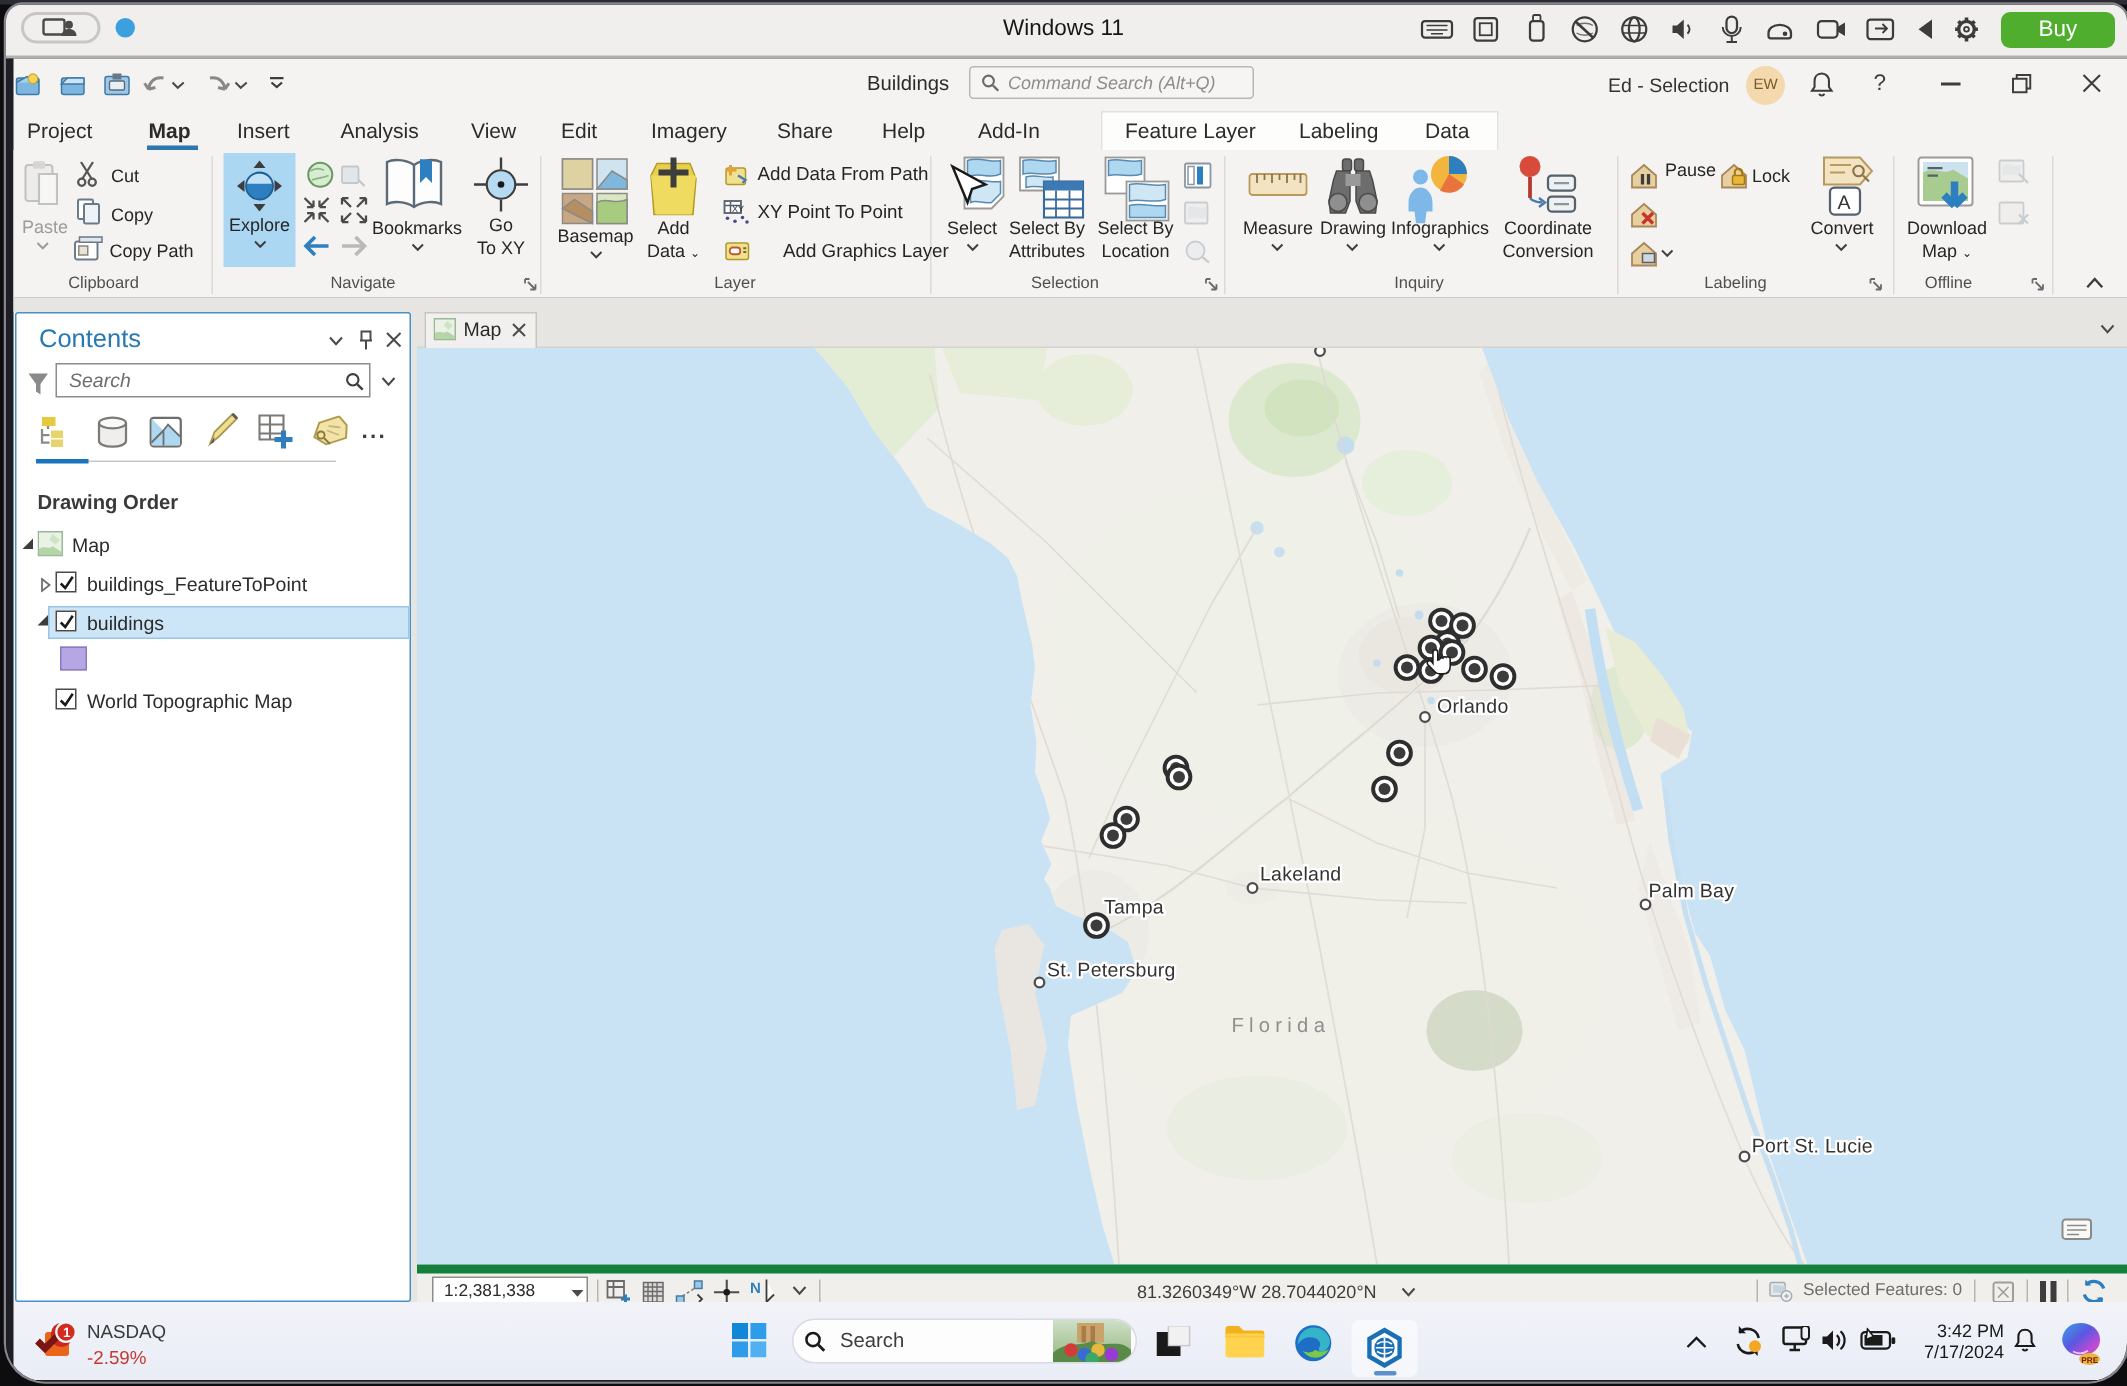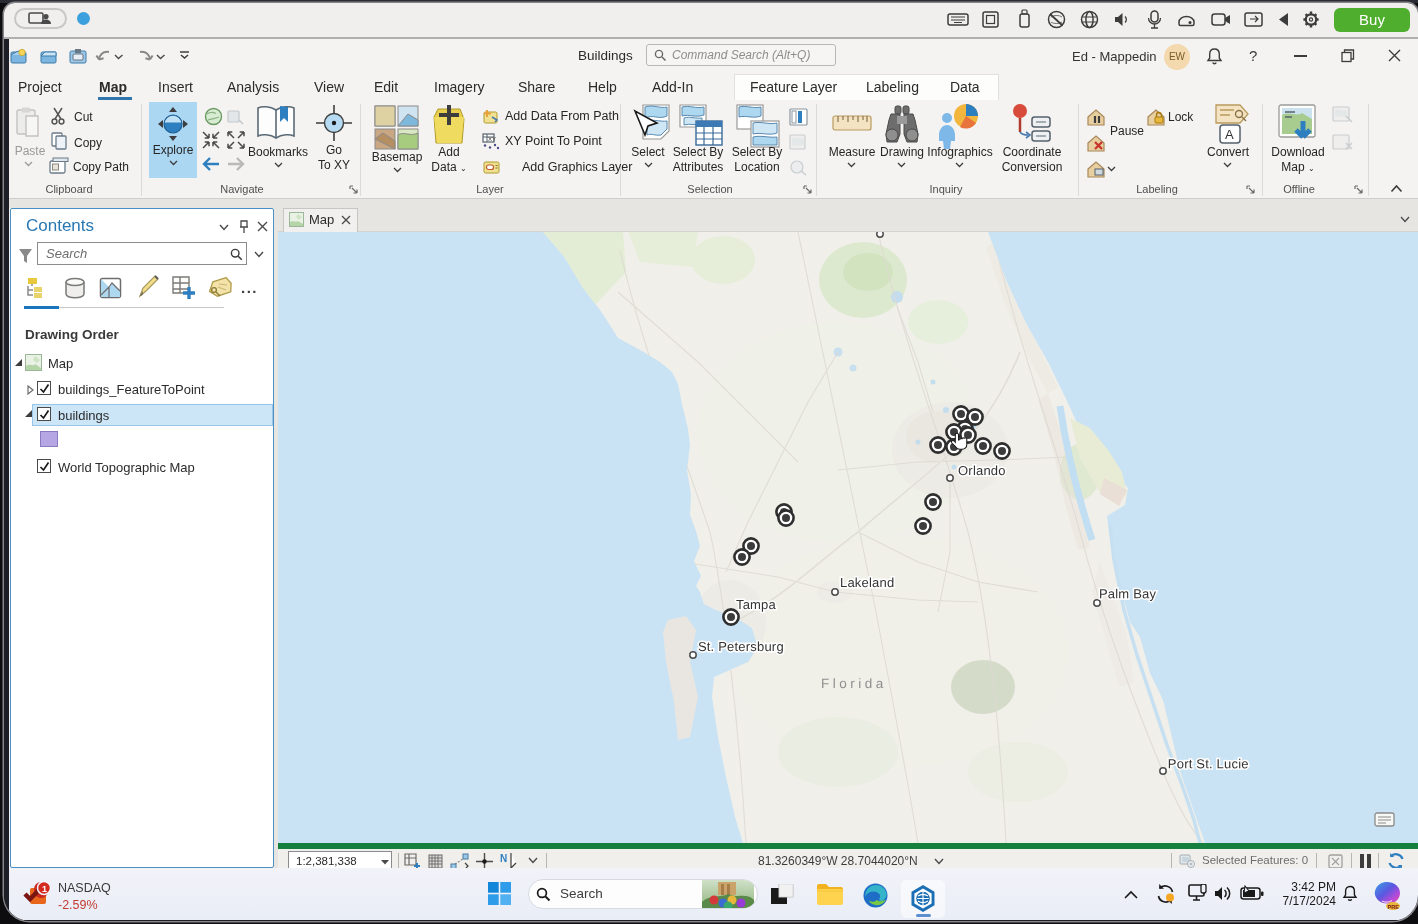--- a/index.html
+++ b/index.html
@@ -14,20 +14,21 @@
 .rtx{font-size:12px;color:#262626;text-align:center;line-height:15px}
 .sep{width:1px;background:#dcdad7}
 </style>
 </head>
 <body>
 <div class="a" style="left:0;top:0;width:1418px;height:3px;background:#2b2b33"></div>
 <div id="vmwin">
     <div id="scr">
 
 <div class="a" style="left:4px;top:3px;width:1414px;height:36px;background:#f0efed;border-bottom:2px solid #b2b0ae"></div>
+<div class="a txt" style="left:0;top:10px;width:1418px;text-align:center;font-size:15px;color:#161616">Windows 11</div>
 <div class="a" style="left:14px;top:8px;width:53px;height:21px;border:2px solid #c8c7c5;border-radius:11px;background:#f0efed">
  <svg width="49" height="17" viewBox="0 0 49 17">
           <rect x="13" y="3" width="14" height="10" rx="1.5" fill="none" stroke="#4a4a4a" stroke-width="1.6"></rect>
           <circle cx="30" cy="6.5" r="2.6" fill="#4a4a4a"></circle>
           <path d="M25 14c0-3 2.3-4.6 5-4.6s5 1.6 5 4.6z" fill="#4a4a4a"></path>
         </svg>
 </div>
 <div class="a" style="left:77px;top:12px;width:13px;height:13px;border-radius:50%;background:#3ba0dd"></div>
 <svg class="a" id="vmicons" style="left:946px;top:9px" width="380" height="21" viewBox="0 0 380 21">
  <g fill="none" stroke="#3c3c3c" stroke-width="1.5">
@@ -116,21 +117,21 @@
  </svg>
 </div>
 <div class="a txt" style="left:578px;top:48px;font-size:13.5px">Buildings</div>
 <div class="a" style="left:646px;top:44px;width:190px;height:22px;border:1px solid #b9b7b4;border-radius:3px;background:#f6f5f3">
  <svg class="a" style="left:7px;top:4px" width="13" height="13" viewBox="0 0 13 13">
           <circle cx="5" cy="5" r="3.6" fill="none" stroke="#6a6a6a" stroke-width="1.4"></circle>
           <path d="M8 8l3.5 3.5" stroke="#6a6a6a" stroke-width="1.6"></path>
         </svg>
  <div class="txt" style="margin:3px 0 0 25px;font-style:italic;color:#8d8d8d;font-size:12px">Command Search (Alt+Q)</div>
 </div>
-<div class="a txt" style="left:1072px;top:49px;font-size:13px;color:#333">Ed - Mappedin</div>
+<div class="a txt" style="left:1072px;top:49px;font-size:13px;color:#333">Ed - Selection</div>
 <div class="a" style="left:1164px;top:44px;width:26px;height:26px;border-radius:50%;background:#f3d9ad;color:#7a5a28;font-size:10px;font-weight:normal;text-align:center;line-height:26px">EW</div>
 <svg class="a" style="left:1206px;top:47px" width="17" height="18" viewBox="0 0 17 18">
         <path d="M8.5 2c-3 0-4.8 2.2-4.8 5v4L2 13.5h13L13.3 11V7c0-2.8-1.8-5-4.8-5z" fill="none" stroke="#3c3c3c" stroke-width="1.4"></path>
         <path d="M6.8 15.5a1.8 1.8 0 003.4 0" fill="none" stroke="#3c3c3c" stroke-width="1.4"></path>
       </svg>
 <div class="a txt" style="left:1249px;top:47px;font-size:15px;color:#3c3c3c">?</div>
 <div class="a" style="left:1294px;top:55px;width:13px;height:1.6px;background:#3c3c3c"></div>
 <svg class="a" style="left:1341px;top:49px" width="14" height="14" viewBox="0 0 14 14">
         <rect x="1" y="3.5" width="9" height="9" fill="none" stroke="#3c3c3c" stroke-width="1.3"></rect>
         <path d="M3.5 3.5V1h9v9h-2.4" fill="none" stroke="#3c3c3c" stroke-width="1.3"></path>
@@ -386,21 +387,21 @@
         <rect x="24" y="14" width="18" height="10" rx="2.5" fill="#eef0f2" stroke="#55616c" stroke-width="1.5"></rect>
         <rect x="24" y="28" width="18" height="10" rx="2.5" fill="#eef0f2" stroke="#55616c" stroke-width="1.5"></rect>
         <path d="M28 19h10M28 33h10" stroke="#8a96a0" stroke-width="1.5"></path>
       </svg>
 <div class="a rtx" style="left:998px;top:145px;width:68px">Coordinate<br>Conversion</div>
 
 <svg class="a" style="left:1086px;top:108px" width="20" height="18" viewBox="0 0 20 18">
         <path d="M2 9l8-7 8 7v8H2z" fill="#e8cfa0" stroke="#a8885a" stroke-width="1.2"></path>
         <path d="M9 8v7M13 8v7" stroke="#3d3d3d" stroke-width="2.2"></path>
       </svg>
-<div class="a rtx" style="left:1110px;top:124px;text-align:right">Pause</div>
+<div class="a rtx" style="left:1110px;top:106px;text-align:right">Pause</div>
 <svg class="a" style="left:1146px;top:108px" width="20" height="18" viewBox="0 0 20 18">
         <path d="M2 9l8-7 8 7v8H2z" fill="#e8cfa0" stroke="#a8885a" stroke-width="1.2"></path>
         <rect x="9" y="9" width="8" height="6" rx="1" fill="#e8b83d" stroke="#a8780a" stroke-width="1"></rect>
         <path d="M10.5 9V7a2.5 2.5 0 015 0v2" fill="none" stroke="#a8780a" stroke-width="1.4"></path>
       </svg>
 <div class="a rtx" style="left:1168px;top:110px;text-align:left">Lock</div>
 <svg class="a" style="left:1086px;top:134px" width="20" height="18" viewBox="0 0 20 18">
         <path d="M2 9l8-7 8 7v8H2z" fill="#e8cfa0" stroke="#a8885a" stroke-width="1.2"></path>
         <path d="M9 8l7 7M16 8l-7 7" stroke="#c8342a" stroke-width="2.2"></path>
       </svg>

